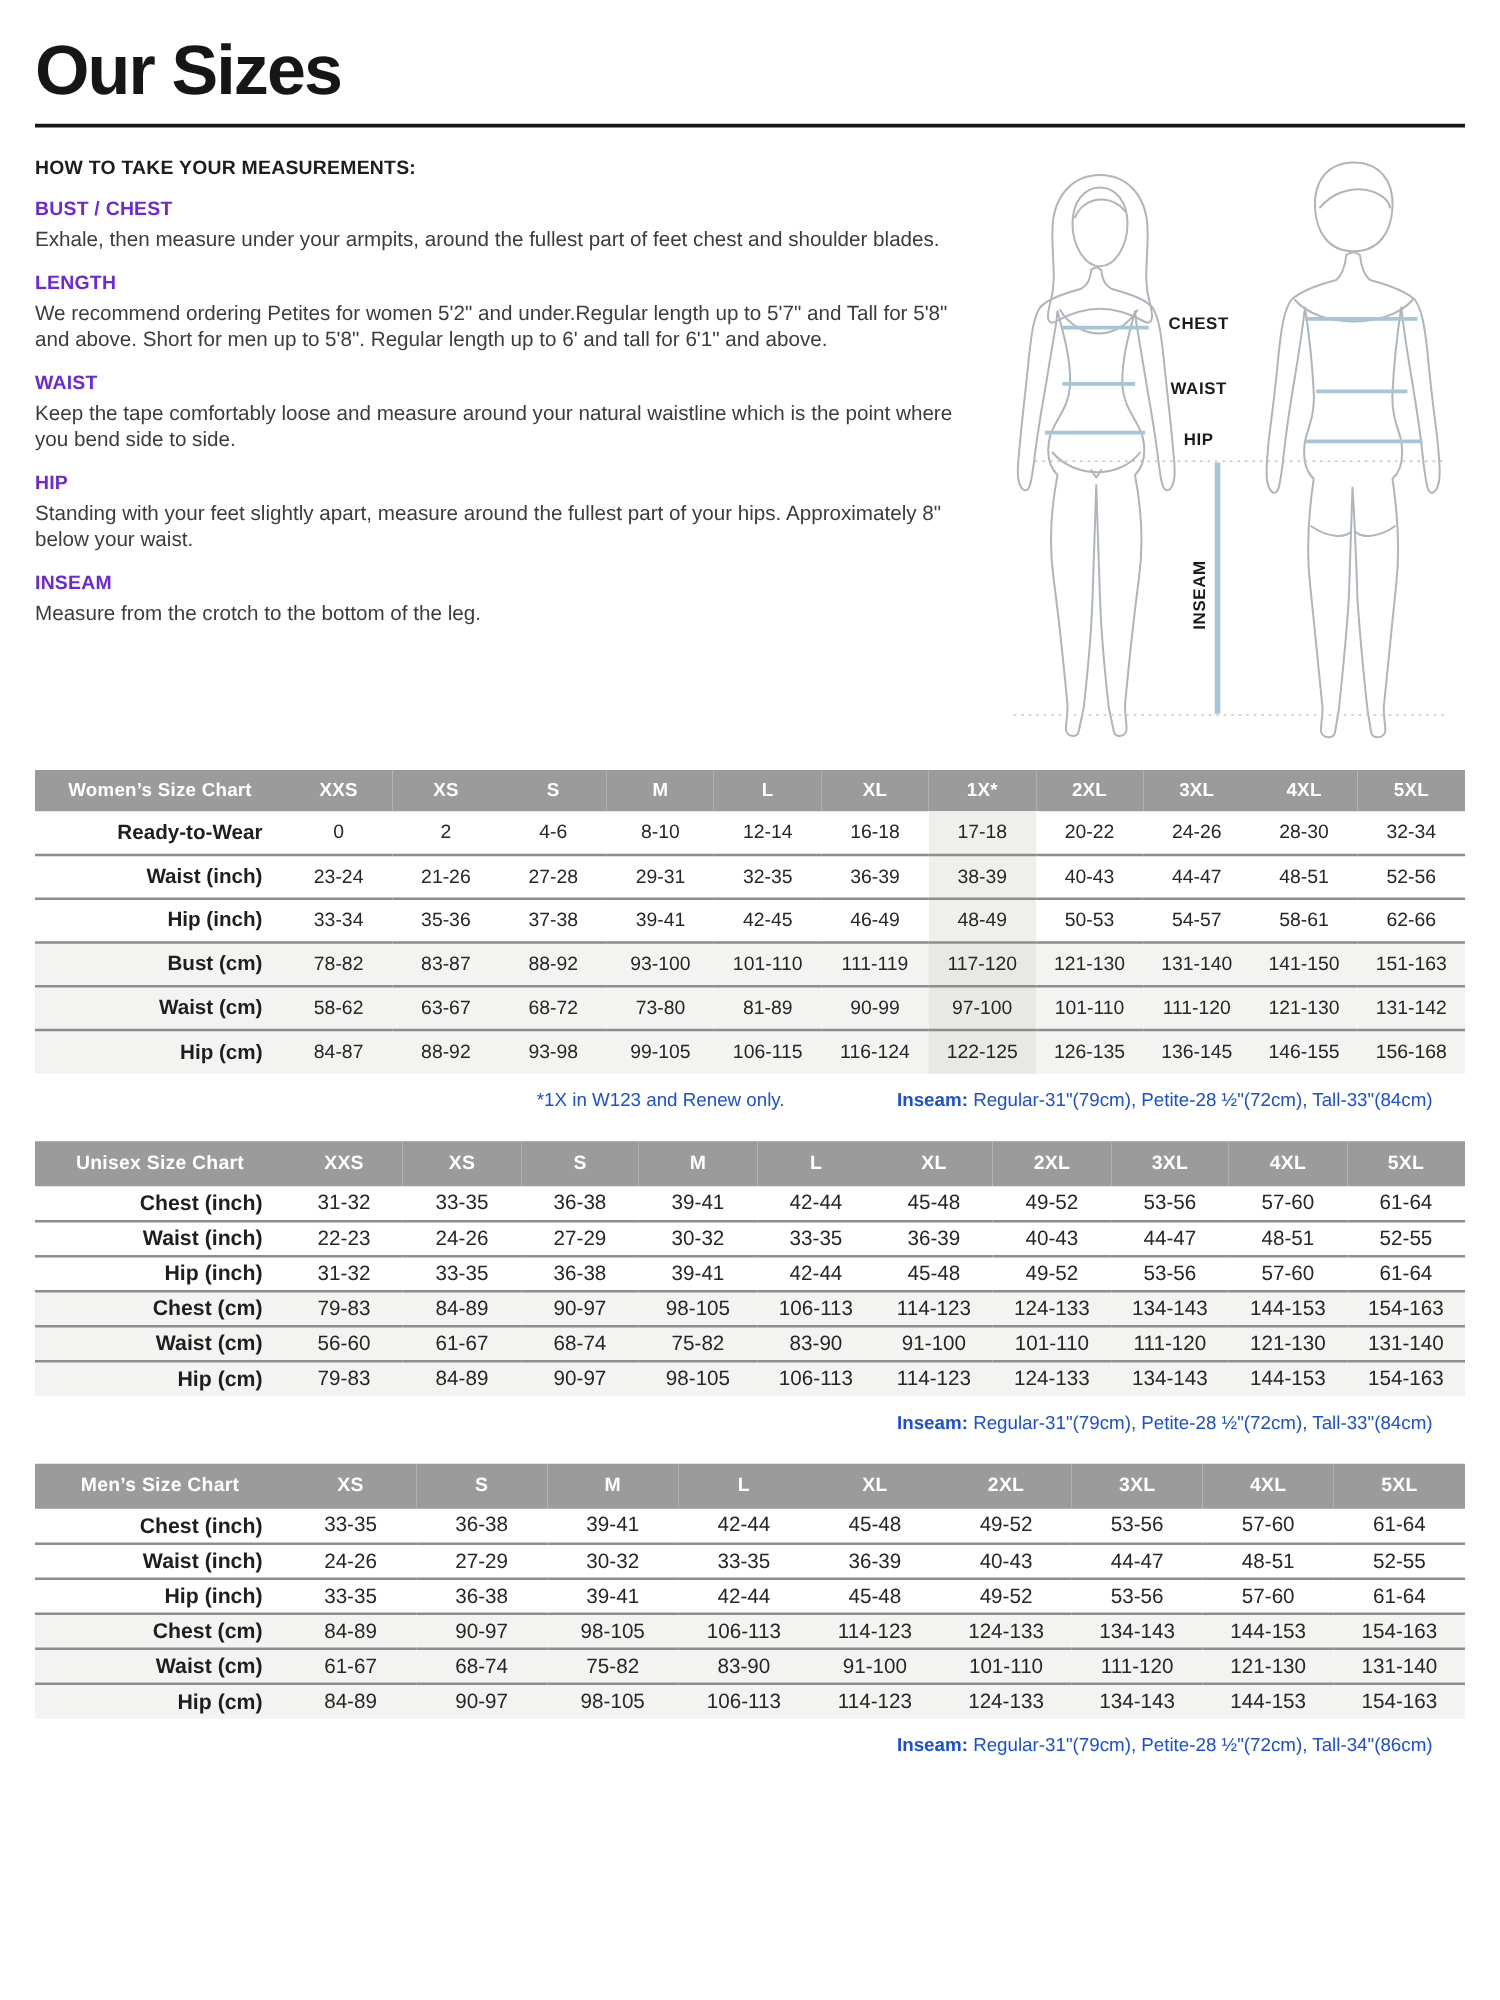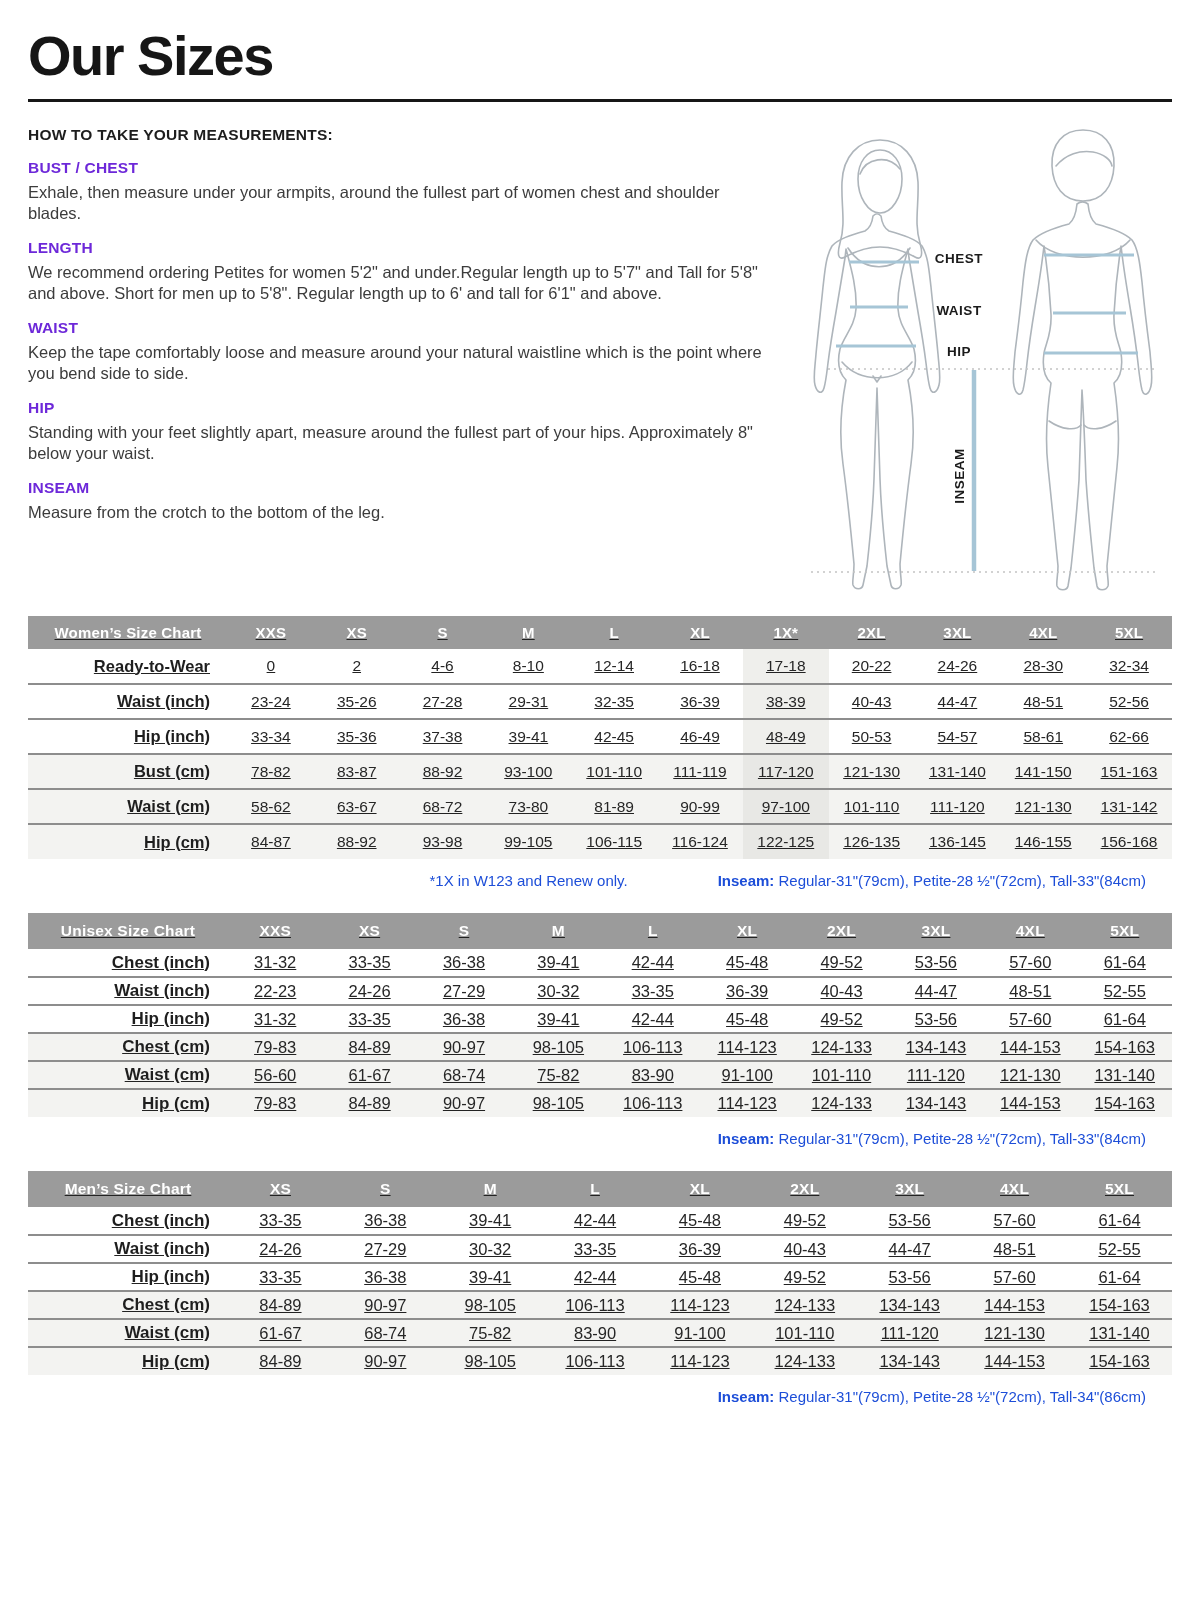--- a/index.html
+++ b/index.html
@@ -22,21 +22,21 @@
   .ms p { font-size: 16.5px; line-height: 1.27; color: #3c3c3c; margin: 0; }
 
   .fig { position: absolute; top: -2px; right: 4px; width: 392px; height: 472px; }
   .outline { fill: none; stroke: #aeb5bb; stroke-width: 1.6; stroke-linecap: round; stroke-linejoin: round; }
   .blue { stroke: #a6c5d6; stroke-width: 3; fill: none; }
   .bluev { stroke: #a6c5d6; stroke-width: 4.5; fill: none; }
   .dot { stroke: #c3c3c3; stroke-width: 1.3; stroke-dasharray: 2 4; fill: none; }
   .lbl { font-family: "Liberation Sans", sans-serif; font-size: 13.5px; font-weight: 700; fill: #1b1b1b; letter-spacing: .5px; }
 
   .table-section { margin-top: 24px; }
-  table.size { width: 100%; border-collapse: collapse; table-layout: fixed; text-decoration: underline; }
+  table.size { width: 100%; border-collapse: collapse; table-layout: fixed; }
   table.size thead th { background: #9b9b9b; color: #fff; font-weight: 700; letter-spacing: .2px; }
   .dense thead th { height: 33px; font-size: 15px; }
   .roomy thead th { height: 36px; font-size: 15.5px; }
   table.size tbody th { text-align: right; padding-right: 18px; font-weight: 700; color: #1e1e1e; }
   .dense tbody th { font-size: 16.5px; height: 35px; }
   .roomy tbody th { font-size: 17px; height: 28px; }
   table.size td { text-align: center; color: #262626; }
   .dense td { font-size: 15.5px; }
   .roomy td { font-size: 16.5px; }
   table.size tbody tr + tr { border-top: 2px solid #8d8d8d; }
@@ -54,21 +54,21 @@
 
   <h1 class="title">Our Sizes</h1>
   <div class="rule"></div>
 
   <div class="top">
     <div class="instr">
       <h2 class="howto">HOW TO TAKE YOUR MEASUREMENTS:</h2>
 
       <div class="ms">
         <h3>BUST / CHEST</h3>
-        <p>Exhale, then measure under your armpits, around the fullest part of women chest and shoulder blades.</p>
+        <p>Exhale, then measure under your armpits, around the fullest part of feet chest and shoulder blades.</p>
       </div>
       <div class="ms">
         <h3>LENGTH</h3>
         <p>We recommend ordering Petites for women 5'2" and under.Regular length up to 5'7" and Tall for 5'8" and above. Short for men up to 5'8". Regular length up to 6' and tall for 6'1" and above.</p>
       </div>
       <div class="ms">
         <h3>WAIST</h3>
         <p>Keep the tape comfortably loose and measure around your natural waistline which is the point where you bend side to side.</p>
       </div>
       <div class="ms">
@@ -162,21 +162,21 @@
             <td>16-18</td>
             <td class="hl">17-18</td>
             <td>20-22</td>
             <td>24-26</td>
             <td>28-30</td>
             <td>32-34</td>
           </tr>
           <tr>
             <th>Waist (inch)</th>
             <td>23-24</td>
-            <td>35-26</td>
+            <td>21-26</td>
             <td>27-28</td>
             <td>29-31</td>
             <td>32-35</td>
             <td>36-39</td>
             <td class="hl">38-39</td>
             <td>40-43</td>
             <td>44-47</td>
             <td>48-51</td>
             <td>52-56</td>
           </tr>

